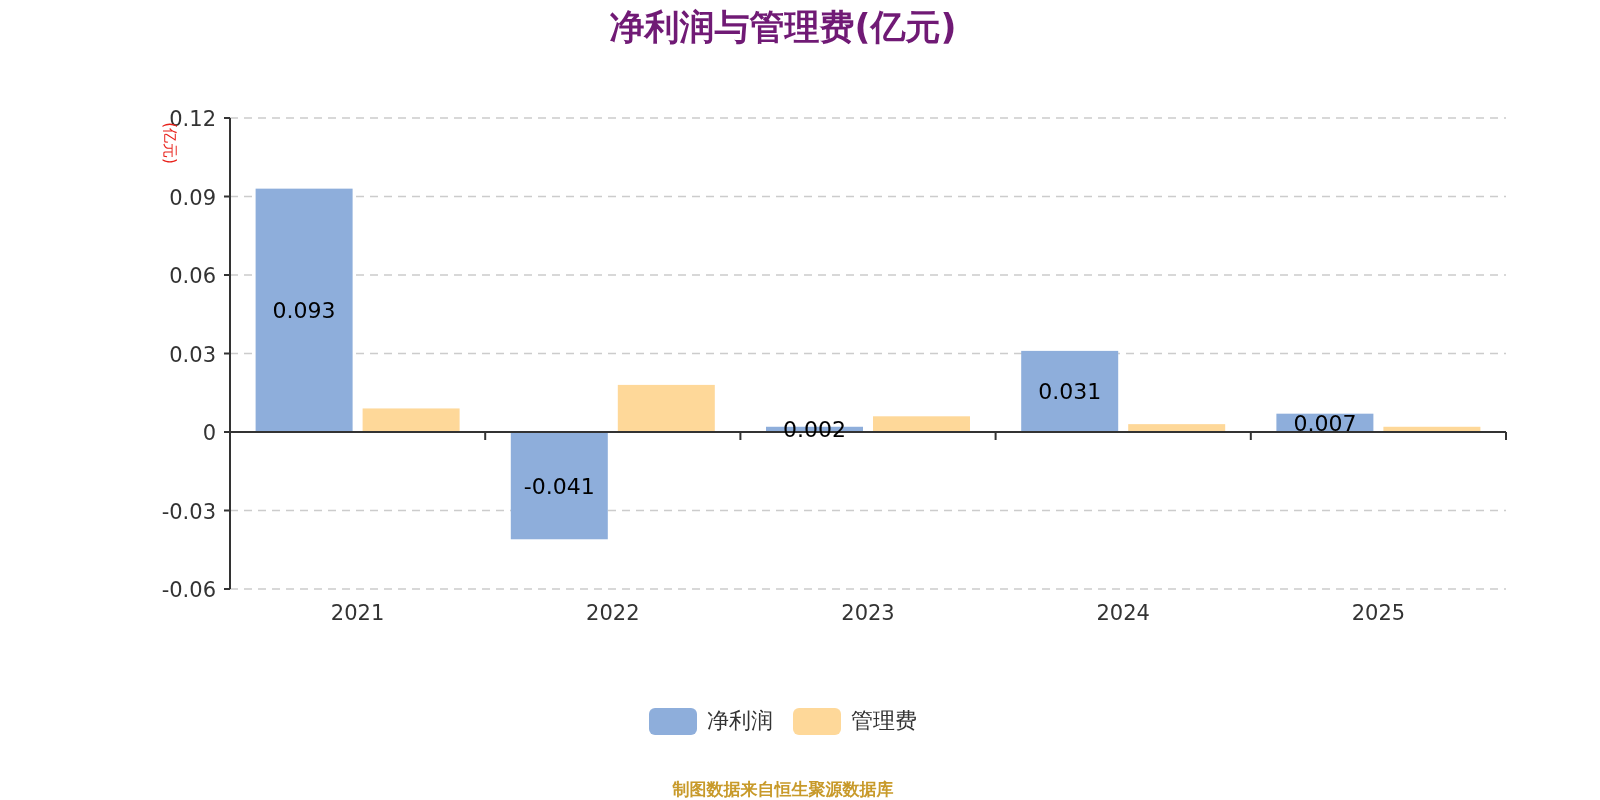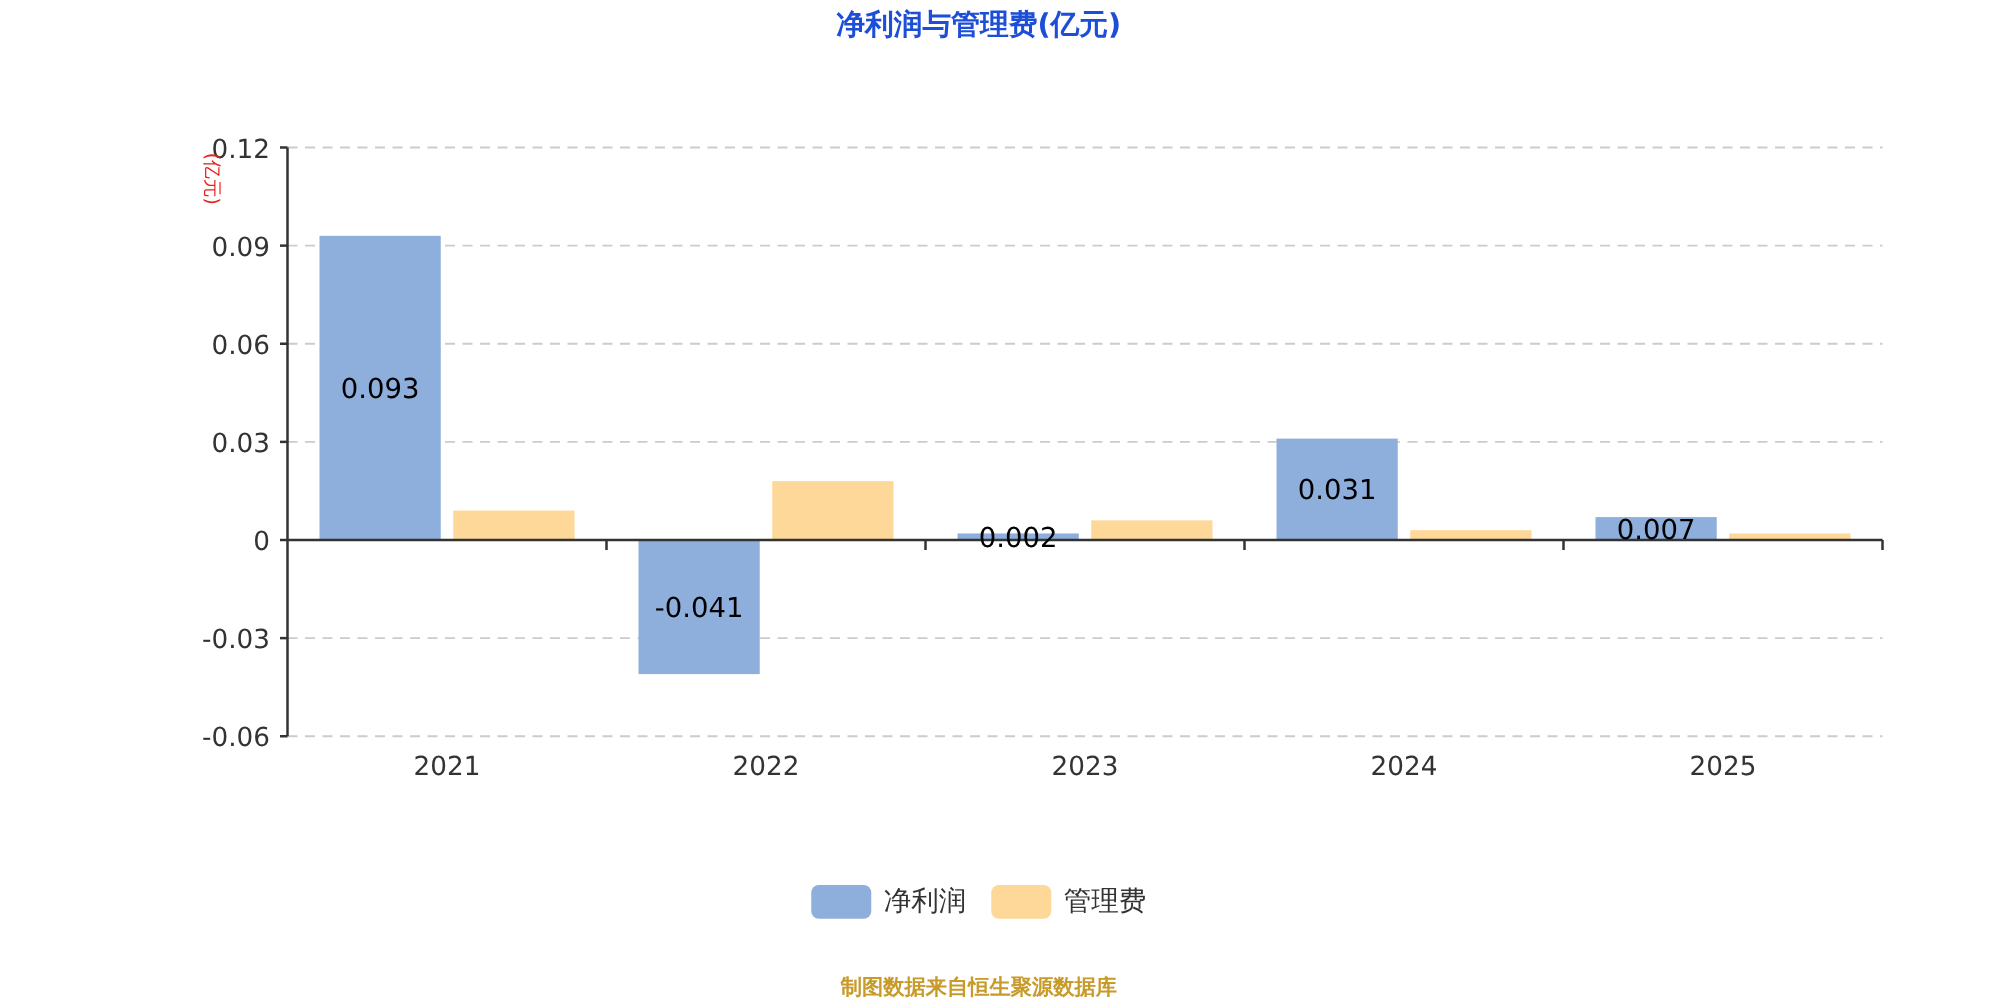--- a/index.html
+++ b/index.html
@@ -1,17 +1,17 @@
 <!DOCTYPE html>
 <html><head>
 <meta charset="utf-8">
 <style>
   html, body { margin: 0; padding: 0; background: #ffffff; }
   body { width: 1600px; height: 800px; position: relative; overflow: hidden; font-family: "DejaVu Sans", "Liberation Sans", sans-serif; }
-  #title { position: absolute; top: 4px; left: 0; width: 1566px; text-align: center; font-size: 23px; font-weight: bold; color: #1d4ed8; }
+  #title { position: absolute; top: 4px; left: 0; width: 1566px; text-align: center; font-size: 35px; font-weight: bold; color: #701a75; }
   #chart { position: absolute; left: 0; top: 0; }
   #legend { position: absolute; top: 706px; left: 0; width: 1566px; display: flex; justify-content: center; align-items: center; gap: 0; }
   .legend-item { display: flex; align-items: center; margin: 0 10px; cursor: pointer; }
   .legend-swatch { width: 48px; height: 27px; border-radius: 6px; margin-right: 10px; }
   .legend-label { font-size: 22px; color: #333333; }
   #source { position: absolute; top: 778px; left: 0; width: 1566px; text-align: center; font-size: 17px; color: #c89a2a; font-weight: bold; }
 </style>
 </head>
 <body>
 

